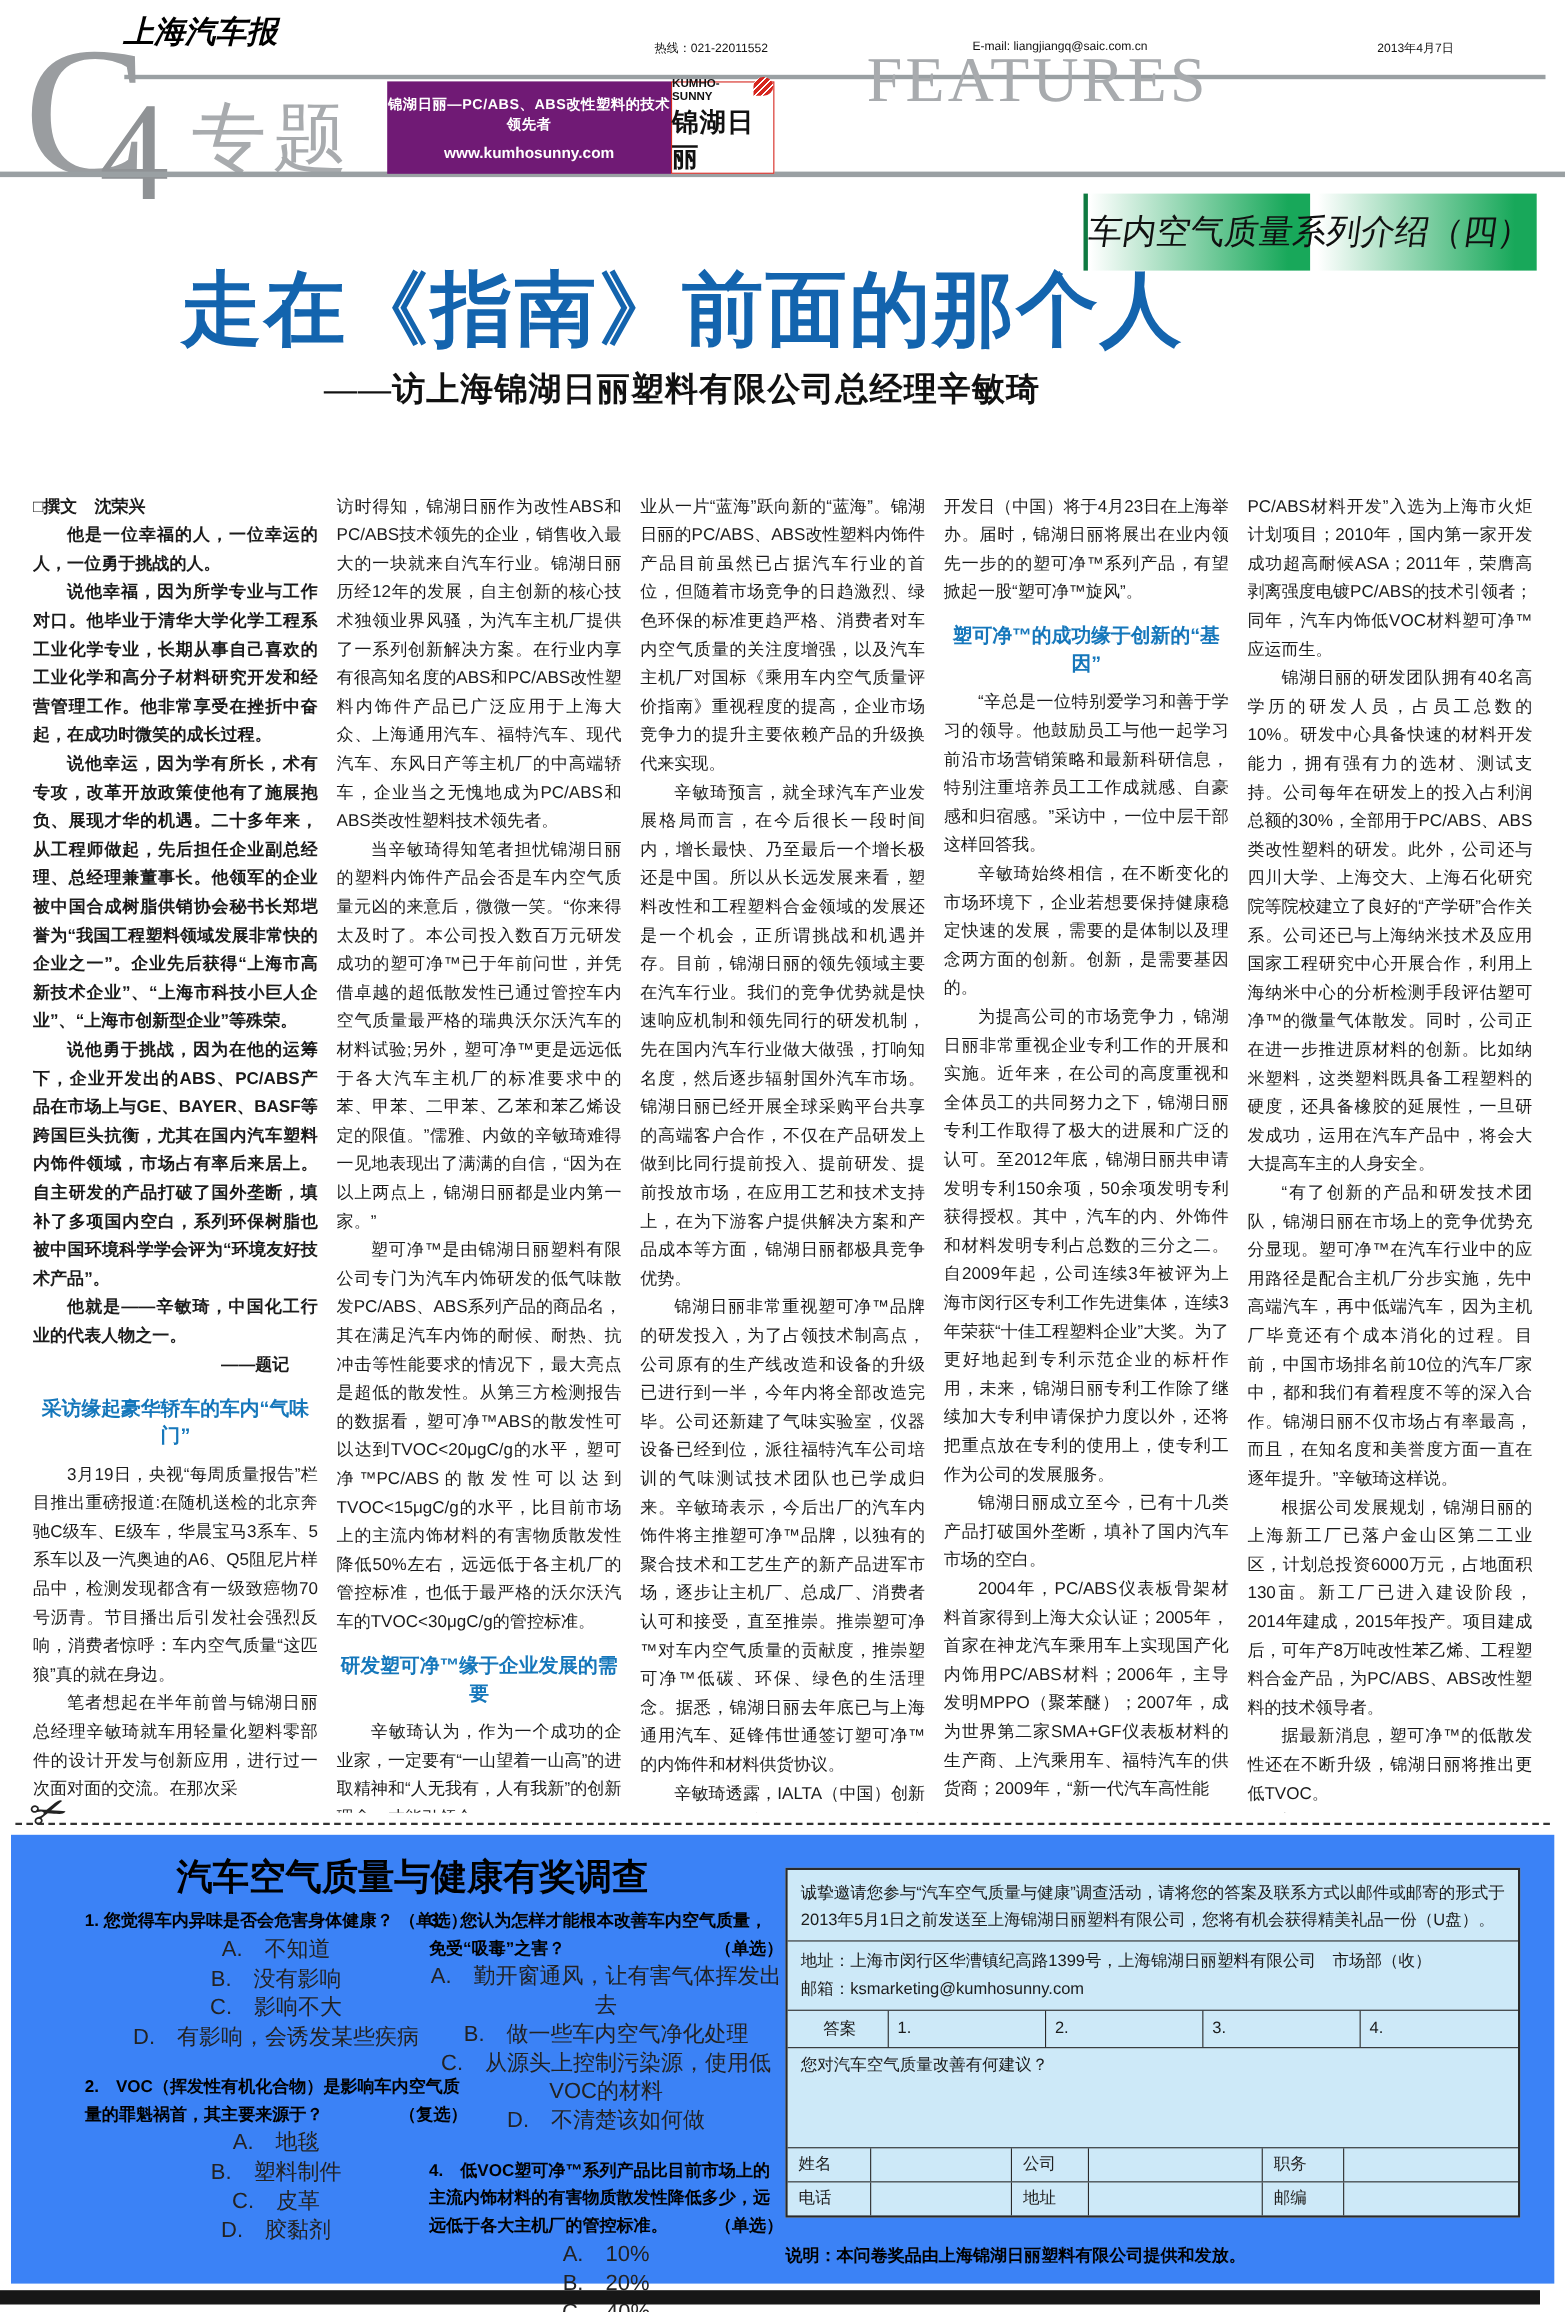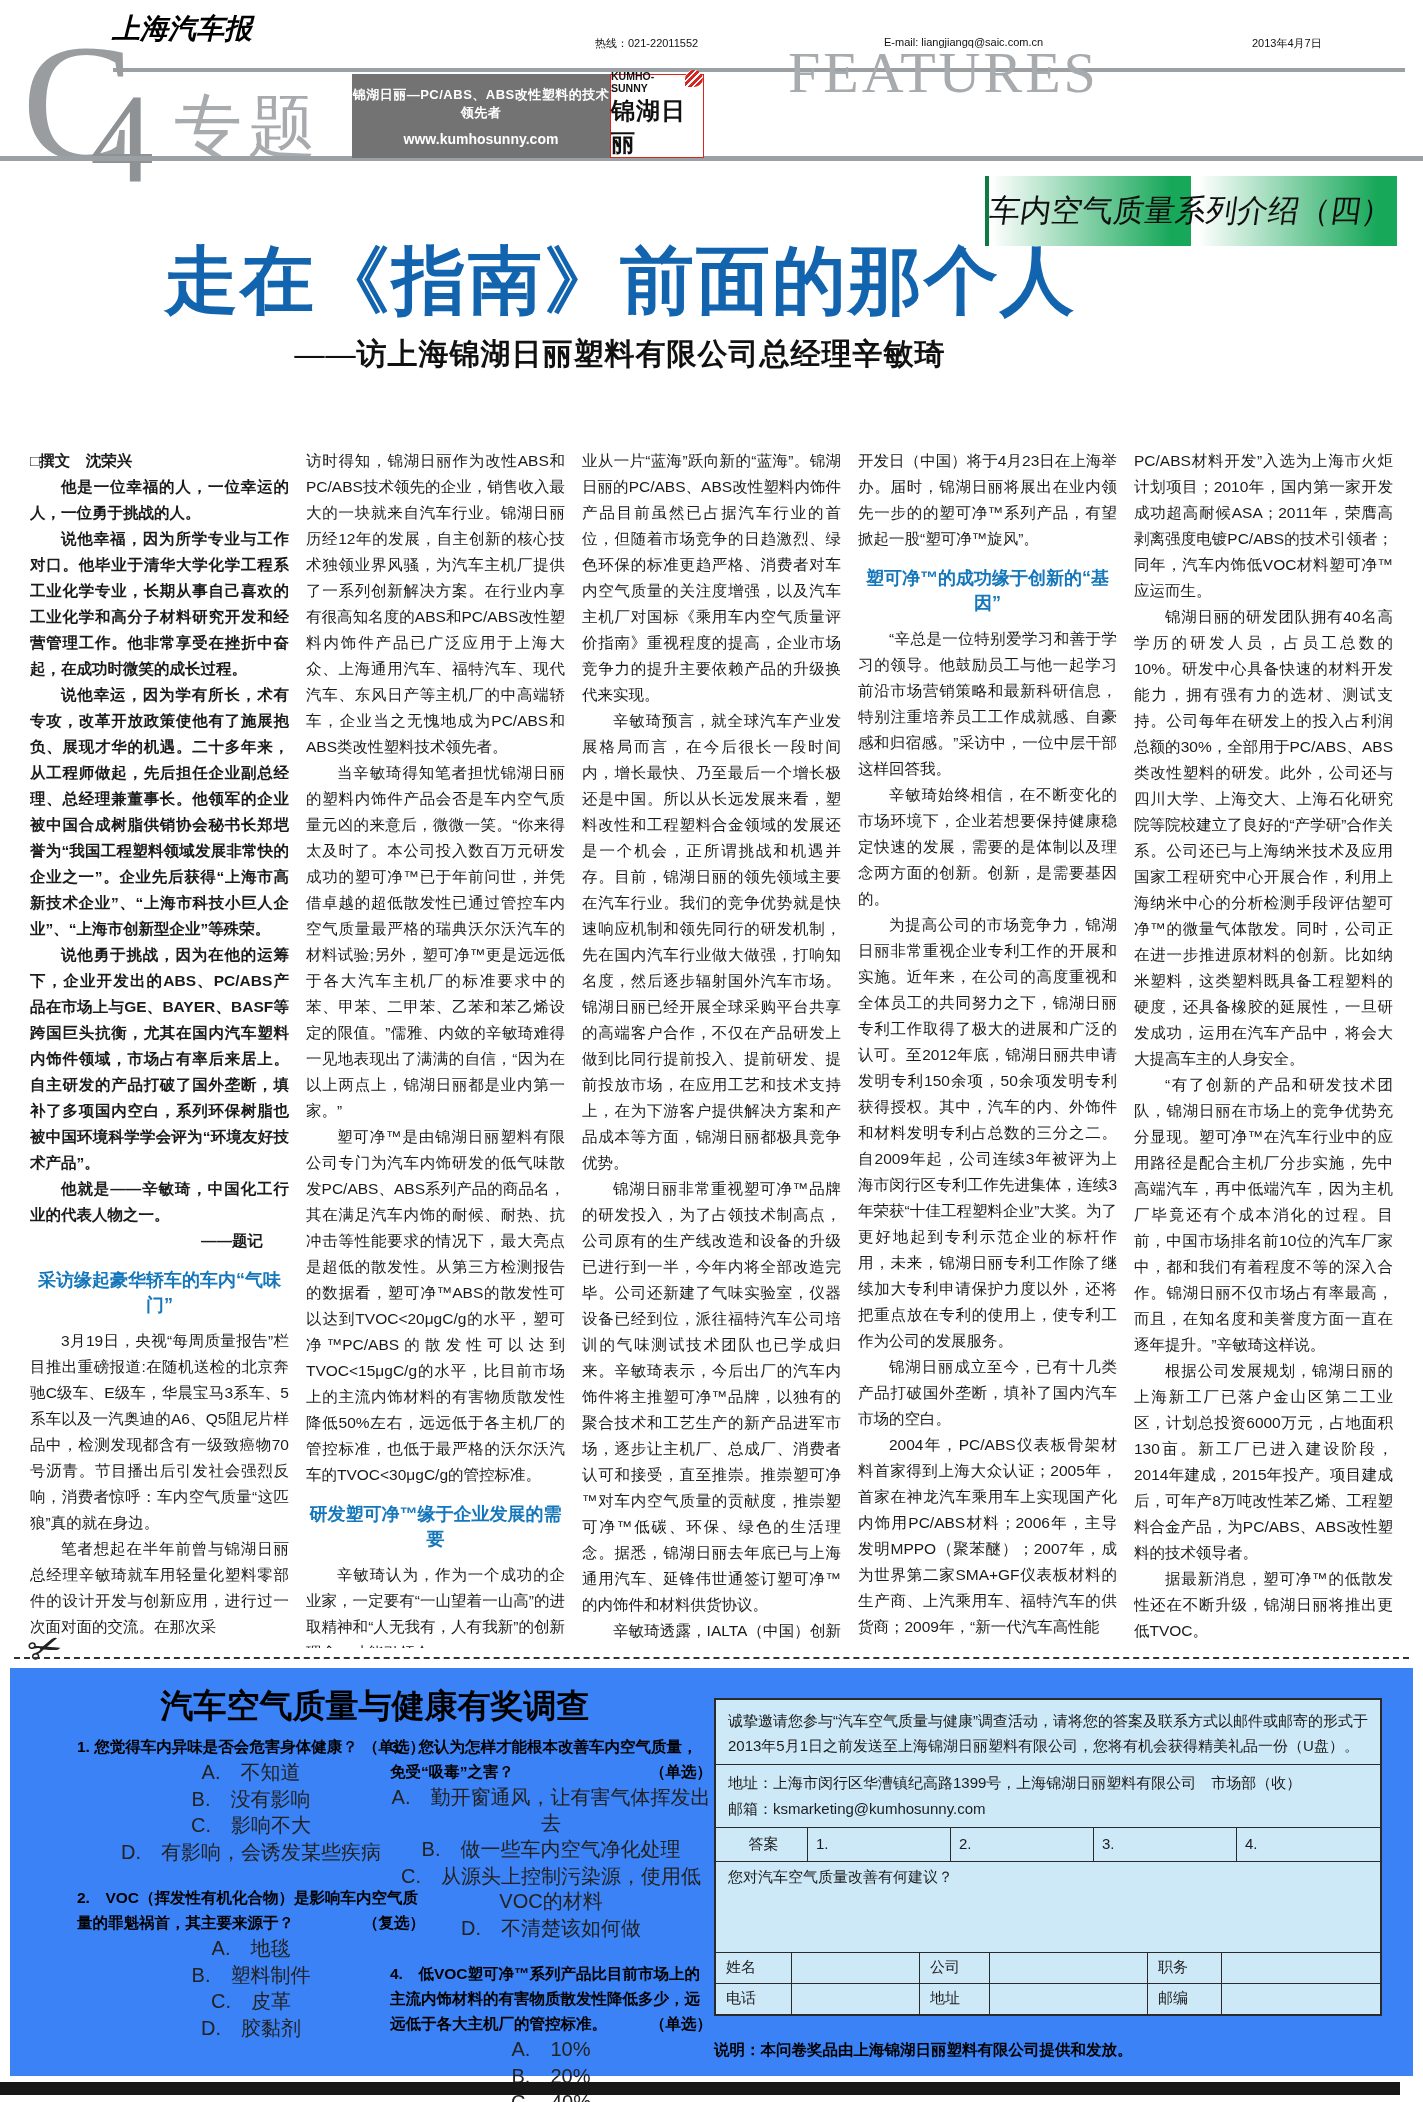--- a/index.html
+++ b/index.html
@@ -15,21 +15,21 @@
   .four{position:absolute;left:90px;top:74px;font-family:"Liberation Serif","DejaVu Serif",serif;
         font-size:128px;line-height:1;color:#8f9295;}
   .zhuanti{position:absolute;left:174px;top:92px;font-size:68px;line-height:1;color:#a8abae;
            letter-spacing:6px;font-weight:500;}
   .hotline,.email,.hdate{position:absolute;top:36px;font-size:11px;color:#111;}
   .hotline{left:595px;} .email{left:884px;} .hdate{left:1252px;}
   .features{position:absolute;left:788px;top:44px;font-family:"Liberation Serif","DejaVu Serif",serif;
             font-size:58px;color:#a8abae;letter-spacing:3px;line-height:1;}
   
   .ad-banner{position:absolute;left:352px;top:74px;width:352px;height:84px;display:flex;}
-  .ad-left{width:258px;background:#737373;color:#fff;text-align:center;
+  .ad-left{width:258px;background:#701a75;color:#fff;text-align:center;
            display:flex;flex-direction:column;justify-content:center;gap:9px;}
   .ad-line1{font-size:13px;font-weight:bold;letter-spacing:.5px;}
   .ad-line2{font-size:14px;font-weight:bold;}
   .ad-logo{width:94px;background:#fff;display:flex;flex-direction:column;align-items:center;
            justify-content:center;border:1px solid #d6261f;box-sizing:border-box;}
   .logo-top{display:flex;align-items:flex-start;gap:3px;font-size:10.5px;font-weight:bold;color:#111;}
   .logo-sun{width:20px;height:17px;border-radius:50% 50% 50% 0;
             background:repeating-linear-gradient(135deg,#d6261f 0 3px,#ffffff 3px 4.5px);}
   .logo-cn{font-size:24px;font-weight:900;color:#111;letter-spacing:1px;margin-top:1px;}
   .logo-underline{width:80px;height:3px;background:#d6261f;margin-top:3px;}

